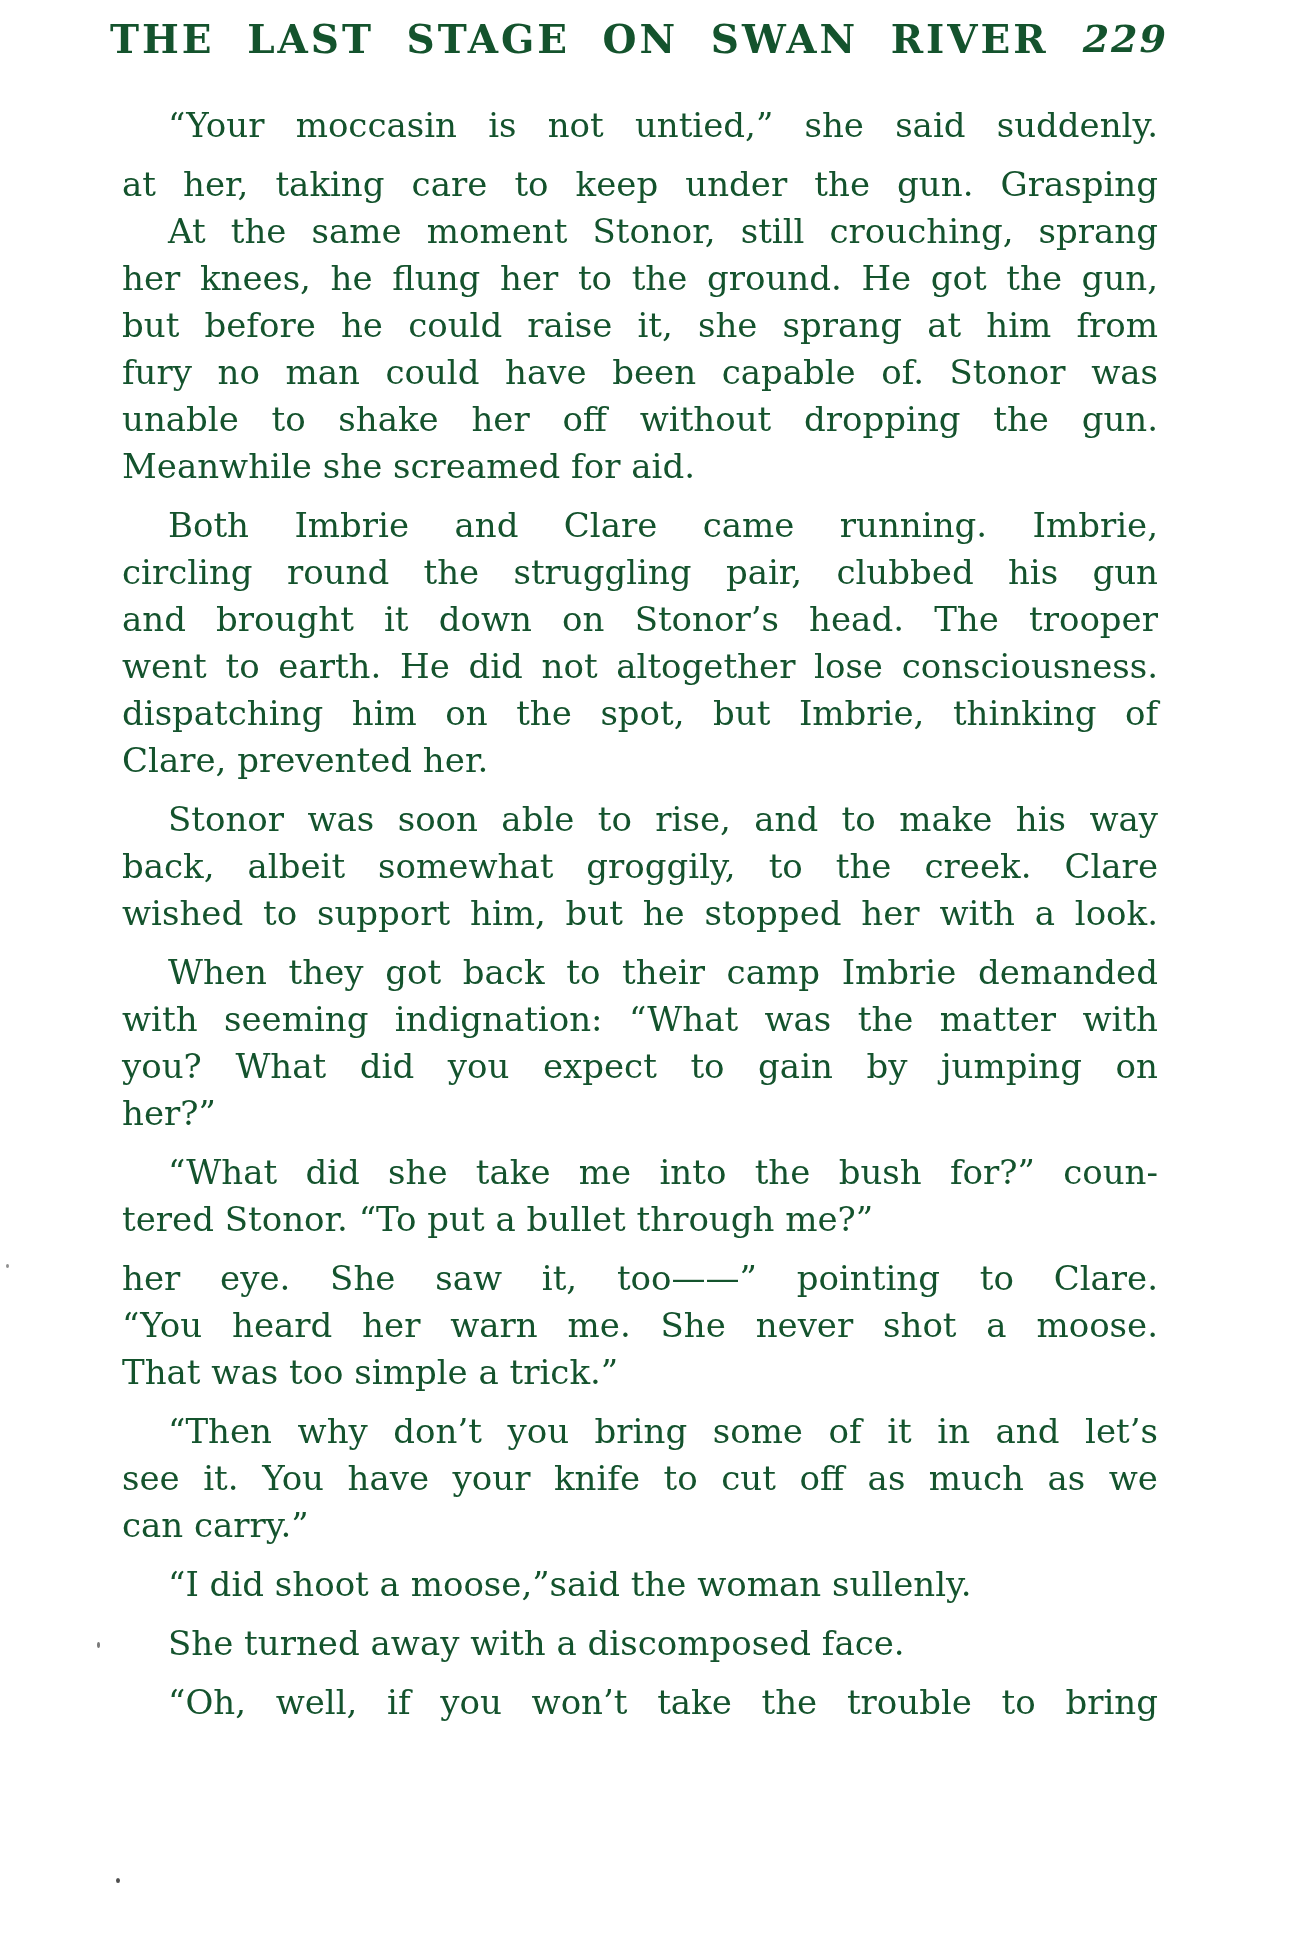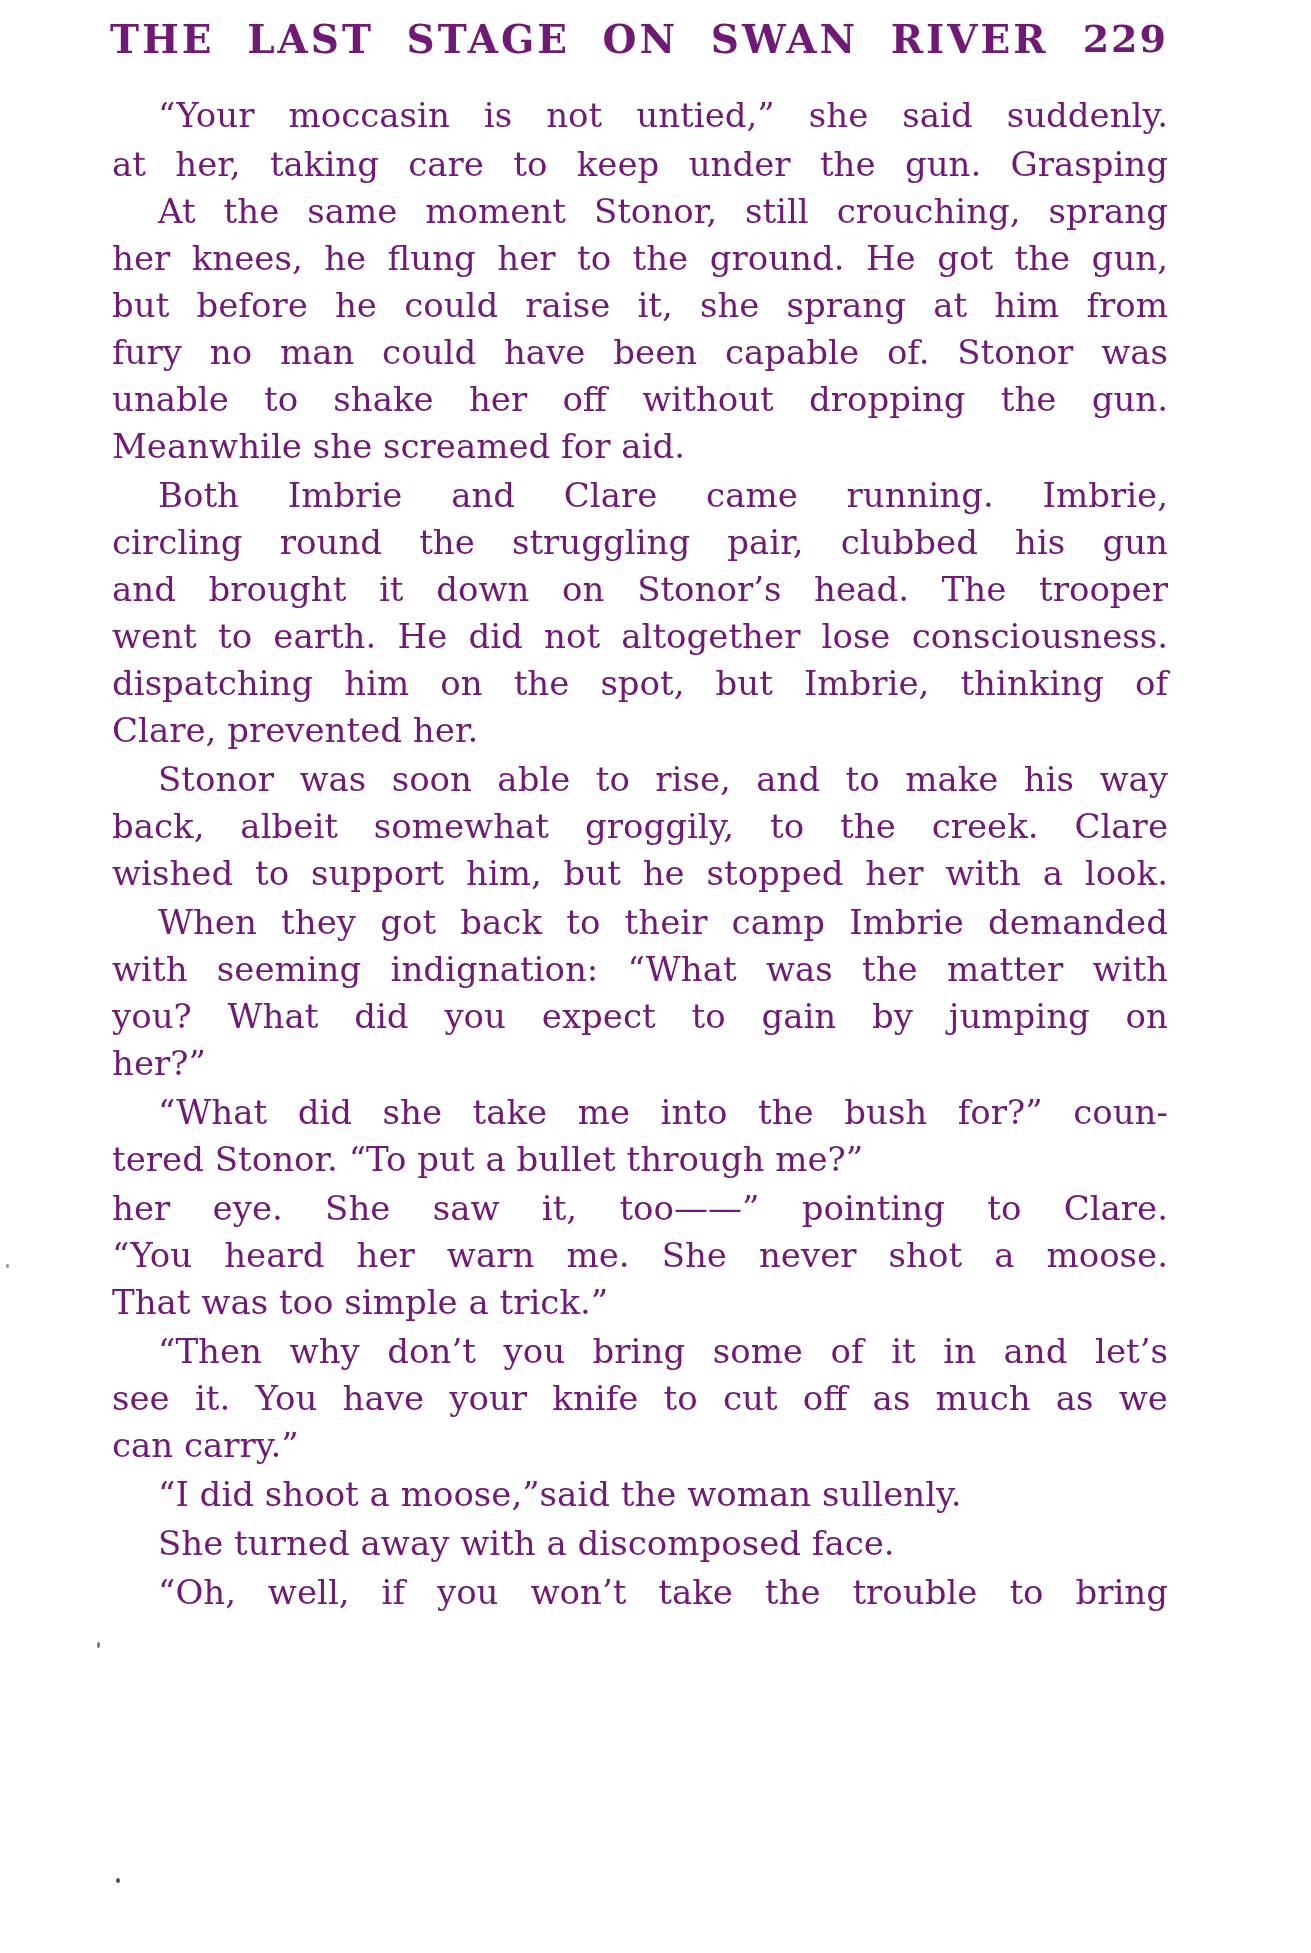--- a/index.html
+++ b/index.html
@@ -3,21 +3,21 @@
 <meta charset="utf-8">
 <style>
   * { margin: 0; padding: 0; box-sizing: border-box; }
   html, body { background: #e8e8e8; }
   .page {
     position: relative;
     width: 1311px;
     height: 1953px;
     background: #ffffff;
     font-family: "DejaVu Serif", serif;
-    color: #701a75;
+    color: #14532d;
     overflow: hidden;
   }
   .running-header {
     position: absolute;
     top: 16px;
     left: 110px;
     width: 1060px;
     height: 46px;
   }
   .header-title {
@@ -30,30 +30,31 @@
     word-spacing: 16px;
     white-space: nowrap;
   }
   .page-number {
     position: absolute;
     right: 2px;
     top: 0;
     font-size: 38px;
     font-weight: bold;
     letter-spacing: 2px;
+    font-style: italic;
   }
   .text-block {
     position: absolute;
     top: 90px;
     left: 110px;
     width: 1060px;
     font-size: 34px;
     line-height: 47px;
   }
-  .paragraph { margin: 2px; }
+  .paragraph { margin: 12px; }
   .line {
     text-align: justify;
     text-align-last: justify;
     hyphens: none;
   }
   .line.last { text-align-last: left; }
   .line.first { text-indent: 46px; }
   .speck {
     position: absolute;
     background: #222;

